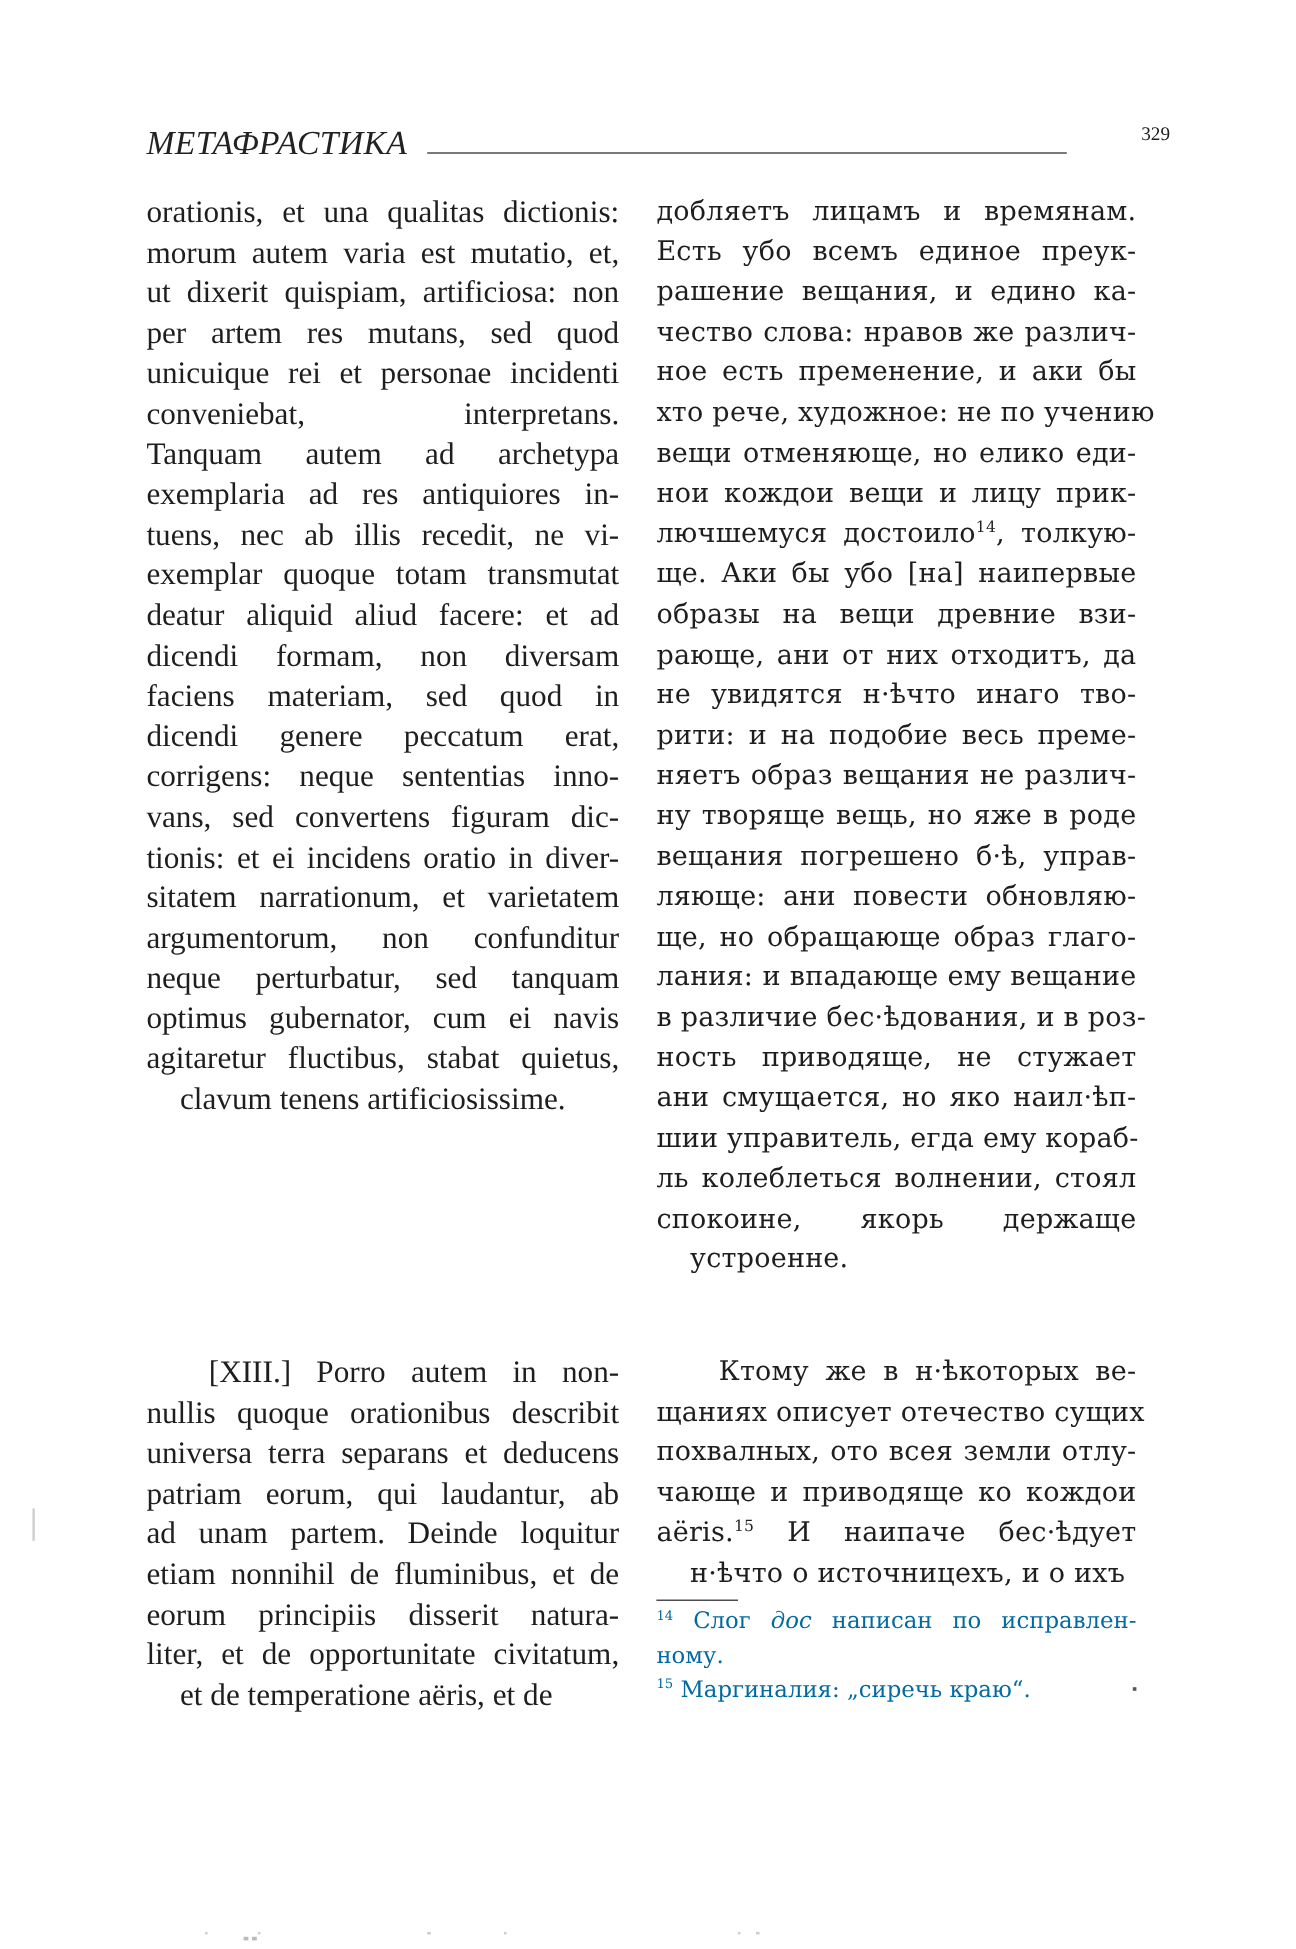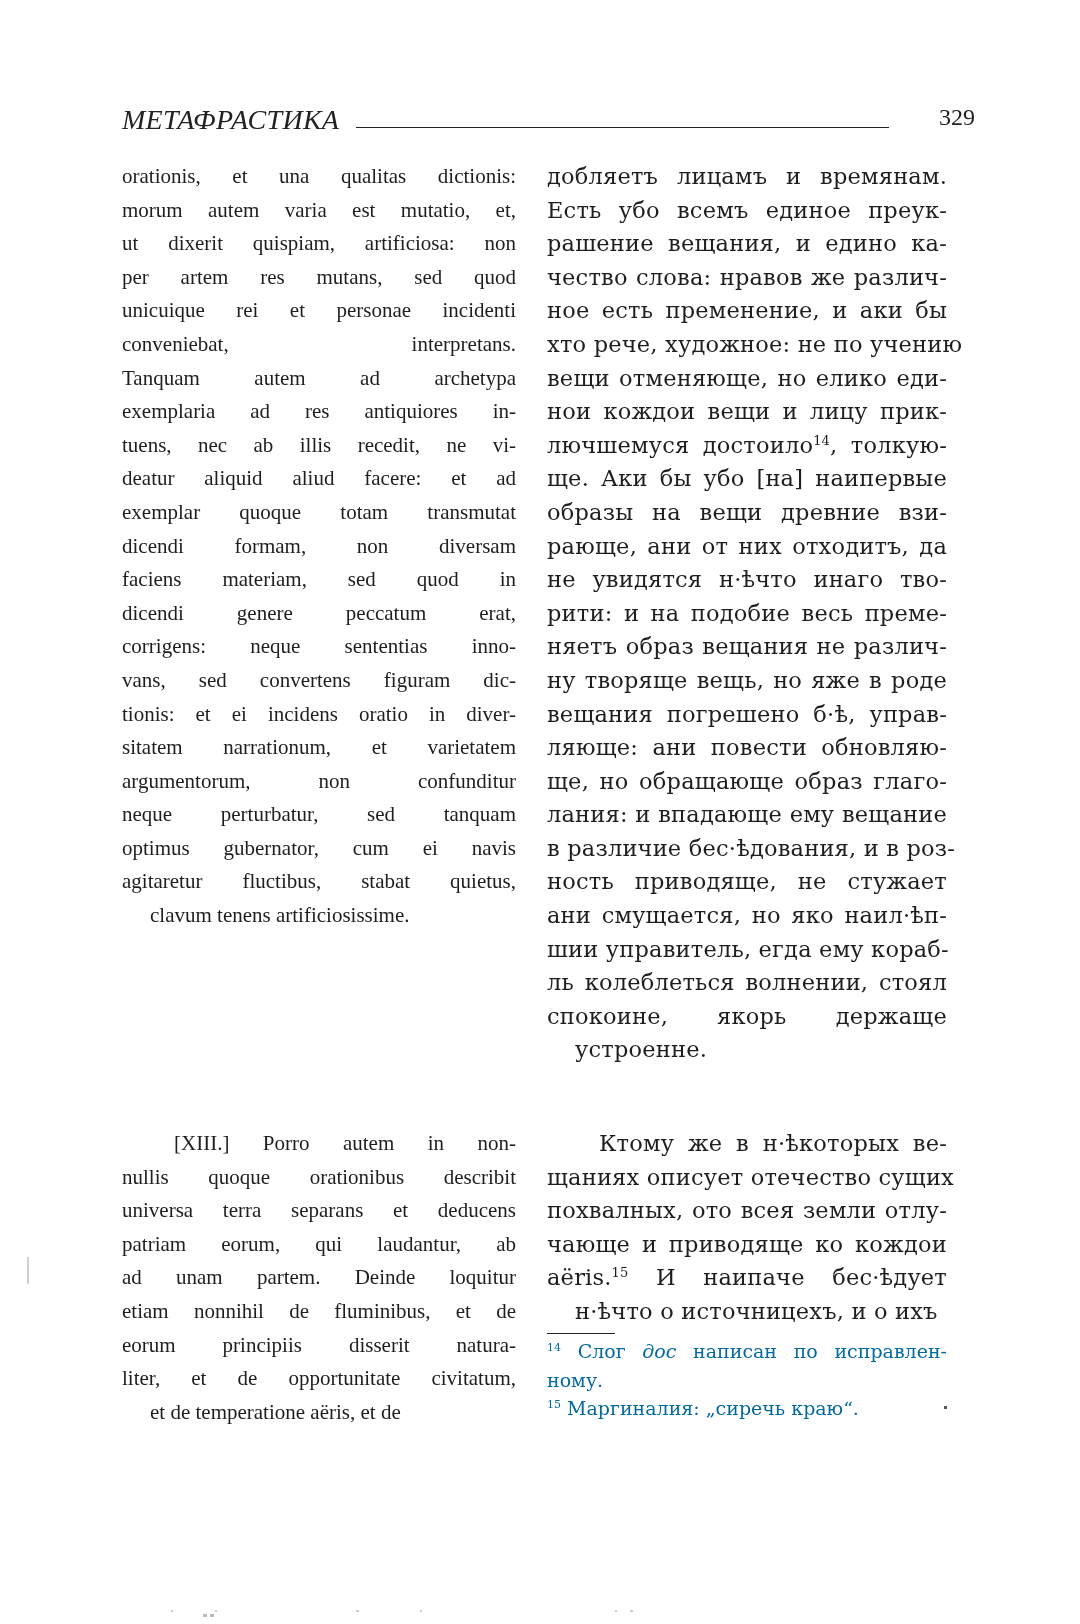--- a/index.html
+++ b/index.html
@@ -12,24 +12,24 @@
   }
   .running-title {
     position: absolute; left: 0; top: 4px;
     font-style: italic; font-size: 28px; letter-spacing: 0.3px; color: #222;
   }
   .header-rule {
     position: absolute; left: 234px; right: 88px; top: 27px;
     border-top: 1.6px solid #222;
   }
   .page-number {
-    position: absolute; right: 2px; top: 4px; font-size: 24px; color: #222;
+    position: absolute; right: 2px; top: 4px; font-size: 16px; color: #222;
   }
   .col {
-    position: absolute; font-size: 21px; line-height: 33.6px;
+    position: absolute; font-size: 26px; line-height: 33.6px;
     text-align: justify; color: #1e1e1e;
   }
   .col .line { display: block; white-space: nowrap; text-align-last: justify; height: 33.6px; }
   .col .line.last { text-align-last: left; margin-left: 28px; }
   .latin { font-family: "Liberation Serif", "DejaVu Serif", serif; }
   .cyr { font-family: "DejaVu Serif", "Liberation Serif", serif; font-size: 22.5px; letter-spacing: 0.2px; }
   #latin-top { left: 122px; top: 160px; width: 394px; }
   #cyr-top { left: 547px; top: 160px; width: 400px; }
   #latin-bottom { left: 122px; top: 1127px; width: 394px; }
   #cyr-bottom { left: 547px; top: 1127px; width: 400px; }
@@ -62,22 +62,22 @@
 <div class="col latin" id="latin-top">
     <span class="line"><span>orationis, et una qualitas dictionis:</span></span>
     <span class="line"><span>morum autem varia est mutatio, et,</span></span>
     <span class="line"><span>ut dixerit quispiam, artificiosa: non</span></span>
     <span class="line"><span>per artem res mutans, sed quod</span></span>
     <span class="line"><span>unicuique rei et personae incidenti</span></span>
     <span class="line"><span>conveniebat, interpretans.</span></span>
     <span class="line"><span>Tanquam autem ad archetypa</span></span>
     <span class="line"><span>exemplaria ad res antiquiores in-</span></span>
     <span class="line"><span>tuens, nec ab illis recedit, ne vi-</span></span>
+    <span class="line"><span>exemplar quoque totam transmutat</span></span>
     <span class="line"><span>deatur aliquid aliud facere: et ad</span></span>
-    <span class="line"><span>exemplar quoque totam transmutat</span></span>
     <span class="line"><span>dicendi formam, non diversam</span></span>
     <span class="line"><span>faciens materiam, sed quod in</span></span>
     <span class="line"><span>dicendi genere peccatum erat,</span></span>
     <span class="line"><span>corrigens: neque sententias inno-</span></span>
     <span class="line"><span>vans, sed convertens figuram dic-</span></span>
     <span class="line"><span>tionis: et ei incidens oratio in diver-</span></span>
     <span class="line"><span>sitatem narrationum, et varietatem</span></span>
     <span class="line"><span>argumentorum, non confunditur</span></span>
     <span class="line"><span>neque perturbatur, sed tanquam</span></span>
     <span class="line"><span>optimus gubernator, cum ei navis</span></span>

